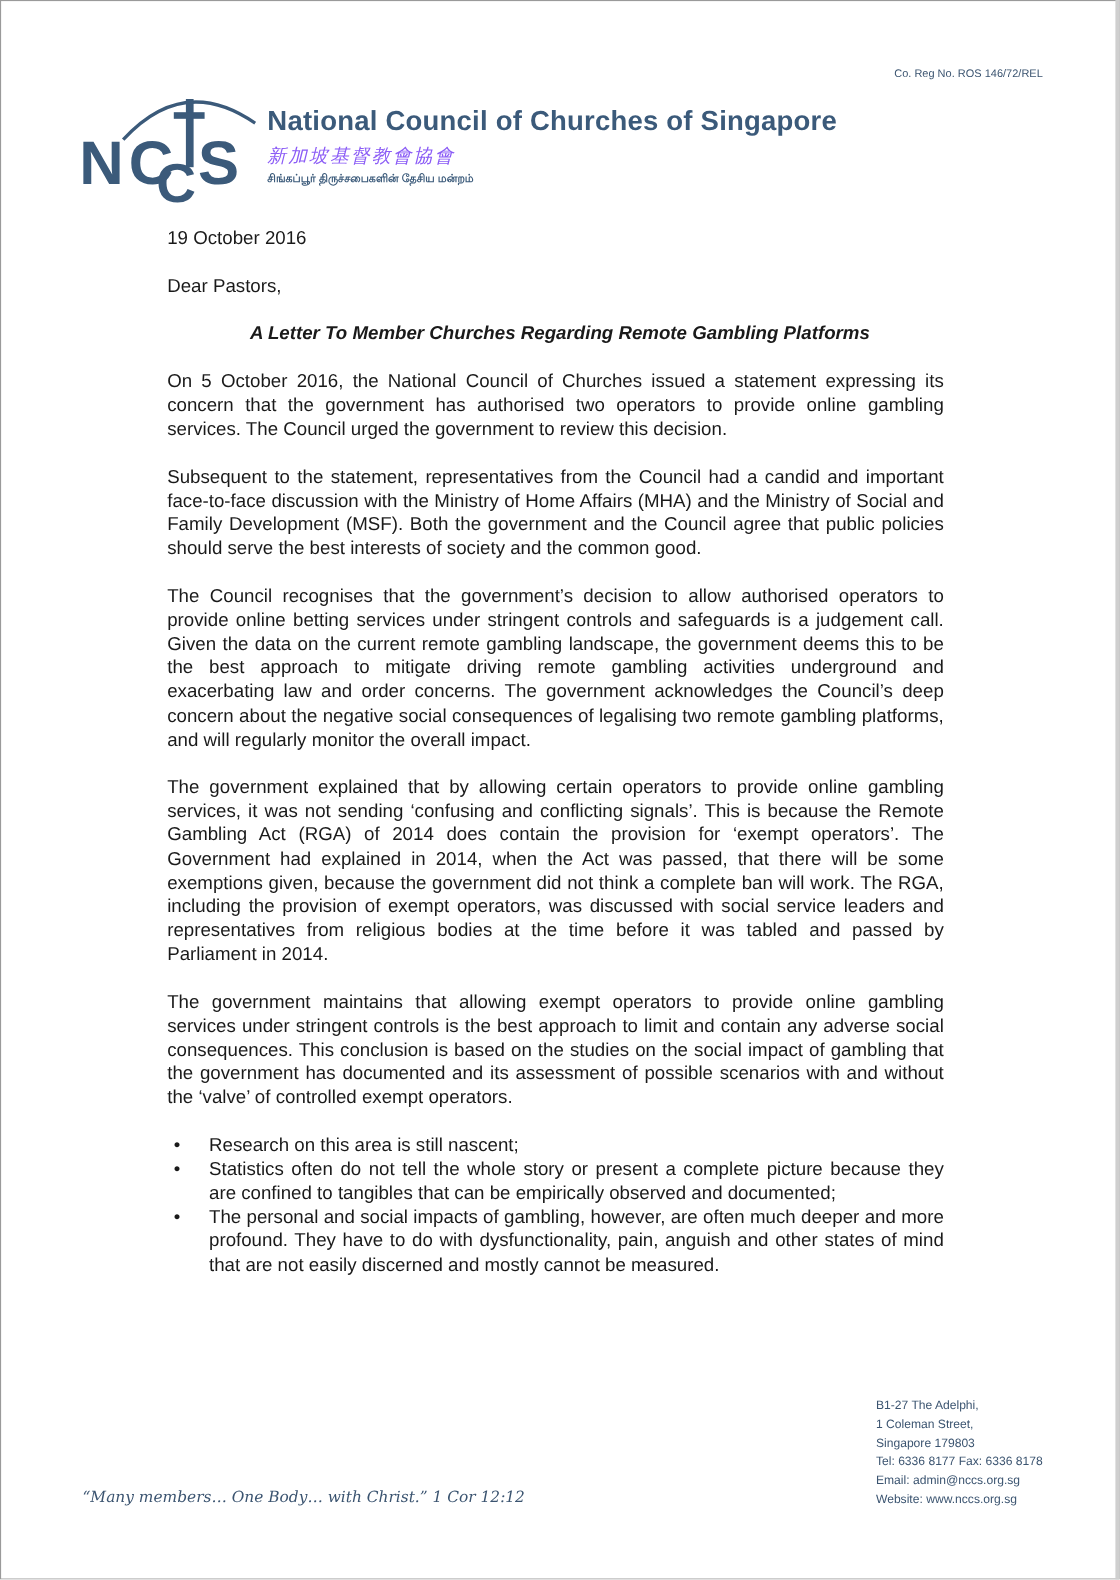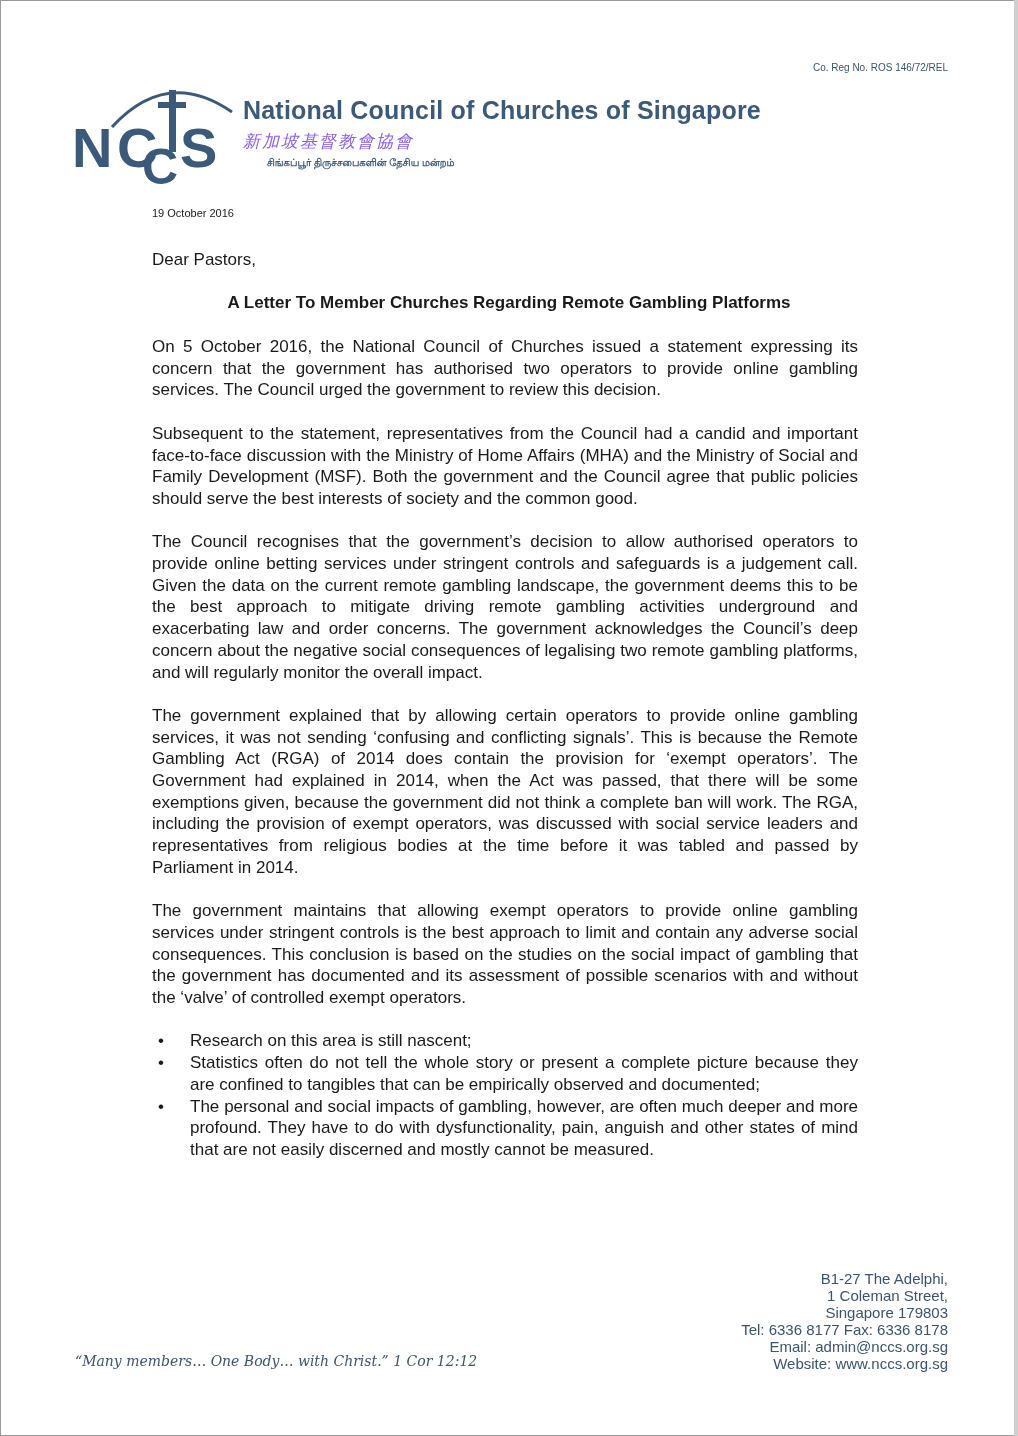--- a/index.html
+++ b/index.html
@@ -6,30 +6,30 @@
   body {
     width: 1018px; height: 1436px; background: #ffffff; position: relative; overflow: hidden;
     font-family: "Liberation Sans", sans-serif; color: #1a1a1a;
   }
   .page-border { position: absolute; left: 0; top: 0; width: 1016px; height: 1434px; border: 1px solid #9a9a9a; }
   .right-shadow { position: absolute; right: 0; top: 0; width: 4px; height: 1436px; background: #cfcfcf; }
   .reg { position: absolute; top: 62px; right: 70px; font-size: 10px; color: #3b5470; }
   .logo { position: absolute; left: 72px; top: 72px; width: 170px; height: 115px; }
   .org-name { position: absolute; left: 243px; top: 96px; font-size: 25px; color: #3b5a7a; font-weight: bold; letter-spacing: 0.2px; }
   .org-cn { position: absolute; left: 243px; top: 130px; font-size: 17px; color: #8b5cf6; font-family: "DejaVu Serif", serif; letter-spacing: 2px; font-style: italic; }
-  .org-ta { position: absolute; left: 243px; top: 157px; font-size: 10px; color: #3b5a7a; font-weight: bold; margin-left: 24px; }
-  .date { position: absolute; left: 152px; top: 207px; font-size: 11px; }
+  .org-ta { position: absolute; left: 243px; top: 157px; font-size: 10px; color: #3b5a7a; font-weight: bold; }
+  .date { position: absolute; left: 152px; top: 207px; font-size: 17px; }
   .salutation { position: absolute; left: 152px; top: 250px; font-size: 17px; }
-  .subject { position: absolute; left: 0; right: 0; top: 293px; text-align: center; font-size: 17px; font-weight: bold; }
+  .subject { position: absolute; left: 0; right: 0; top: 293px; text-align: center; font-size: 17px; font-weight: bold; font-style: italic; }
   .body-text { position: absolute; left: 152px; top: 336px; width: 706px; font-size: 17px; line-height: 21.7px; text-align: justify; }
   .body-text p { margin: 0 0 21.7px 0; }
   .bullets { list-style: none; margin: 0; padding: 0; }
   .bullets li { position: relative; padding-left: 38px; margin: 0; }
   .bullets li .dot { position: absolute; left: 6px; top: 0; }
-  .address { position: absolute; right: 70px; top: 1270px; text-align: right; font-size: 15px; line-height: 17px; color: #3b5470; }
+  .address { position: absolute; right: 70px; top: 1270px; text-align: left; font-size: 11px; line-height: 17px; color: #3b5470; }
   .motto { position: absolute; left: 75px; top: 1353px; font-size: 14px; font-style: italic; color: #3b5470; font-family: "DejaVu Serif", serif; }
 </style>
 </head>
 <body>
 
 <div class="page-border"></div>
 <div class="right-shadow"></div>
 
 <div class="reg">Co. Reg No. ROS 146/72/REL</div>
 

